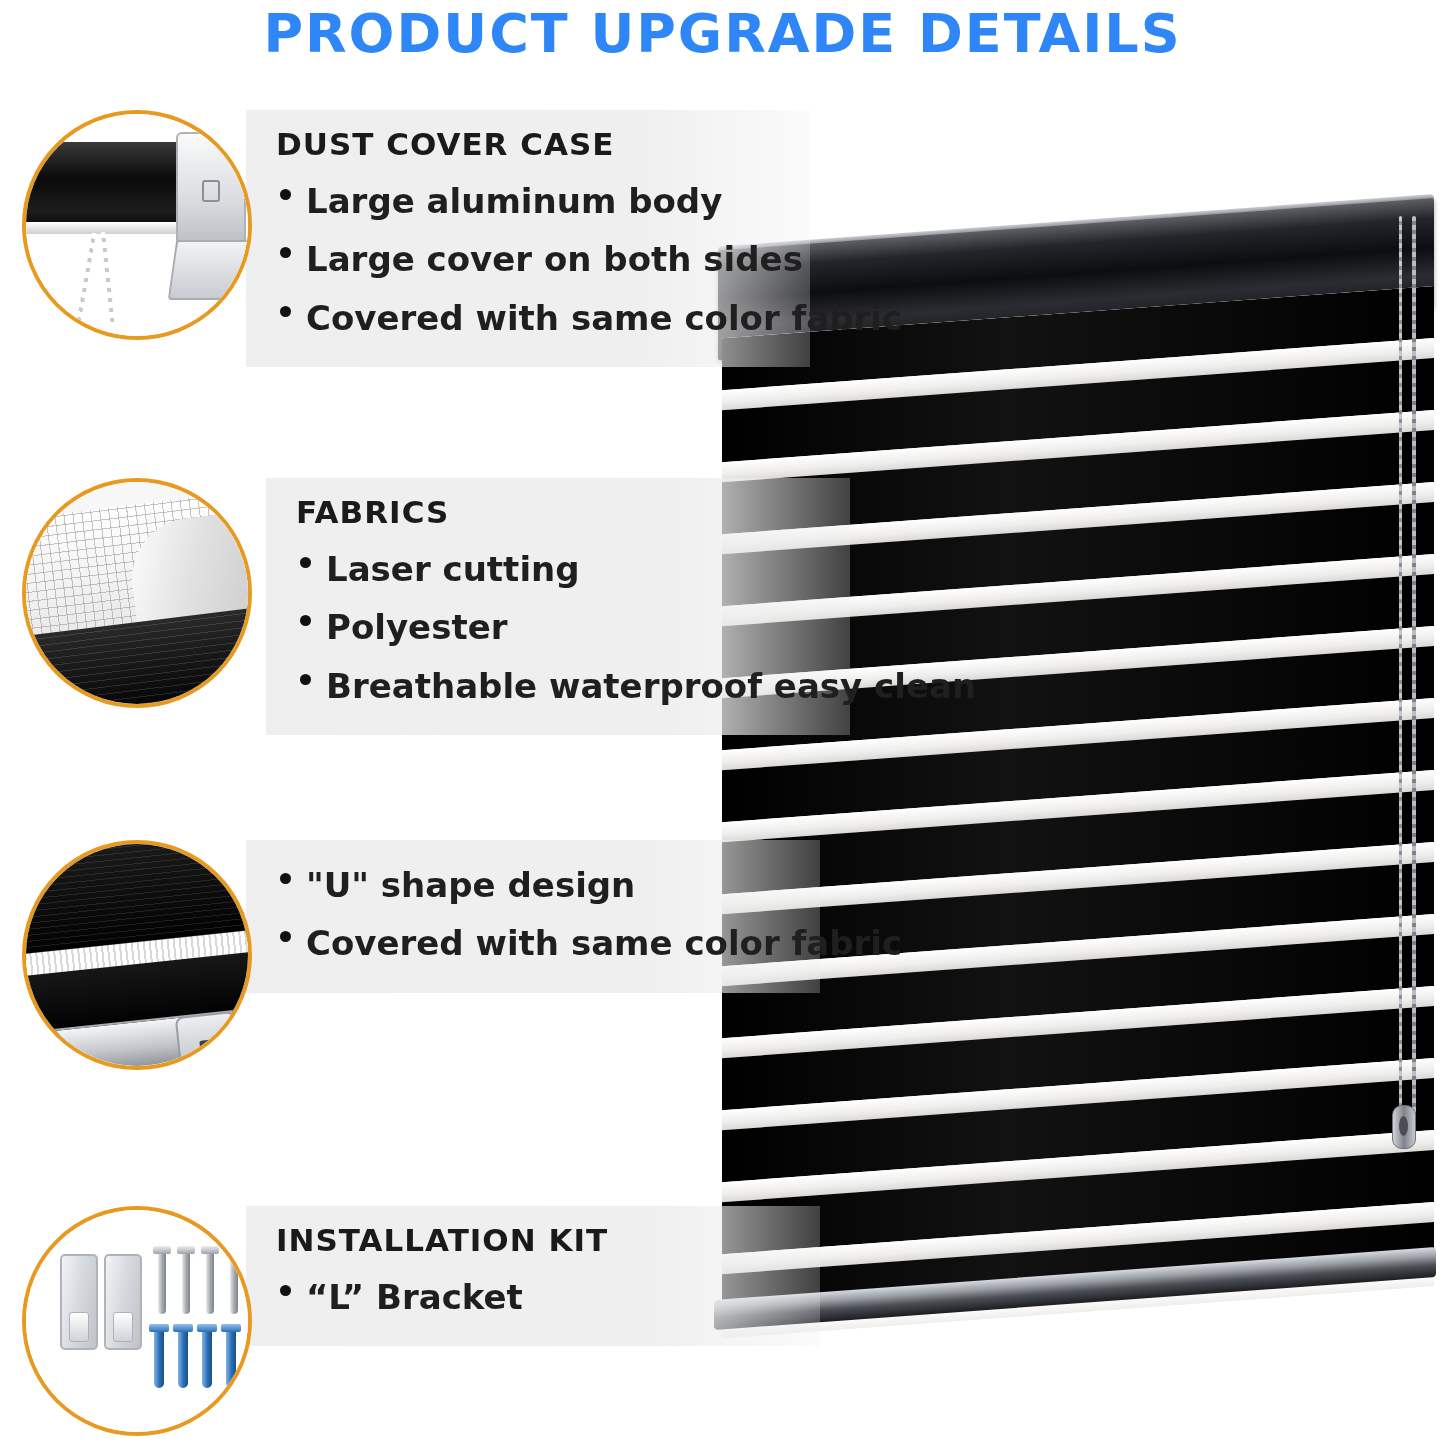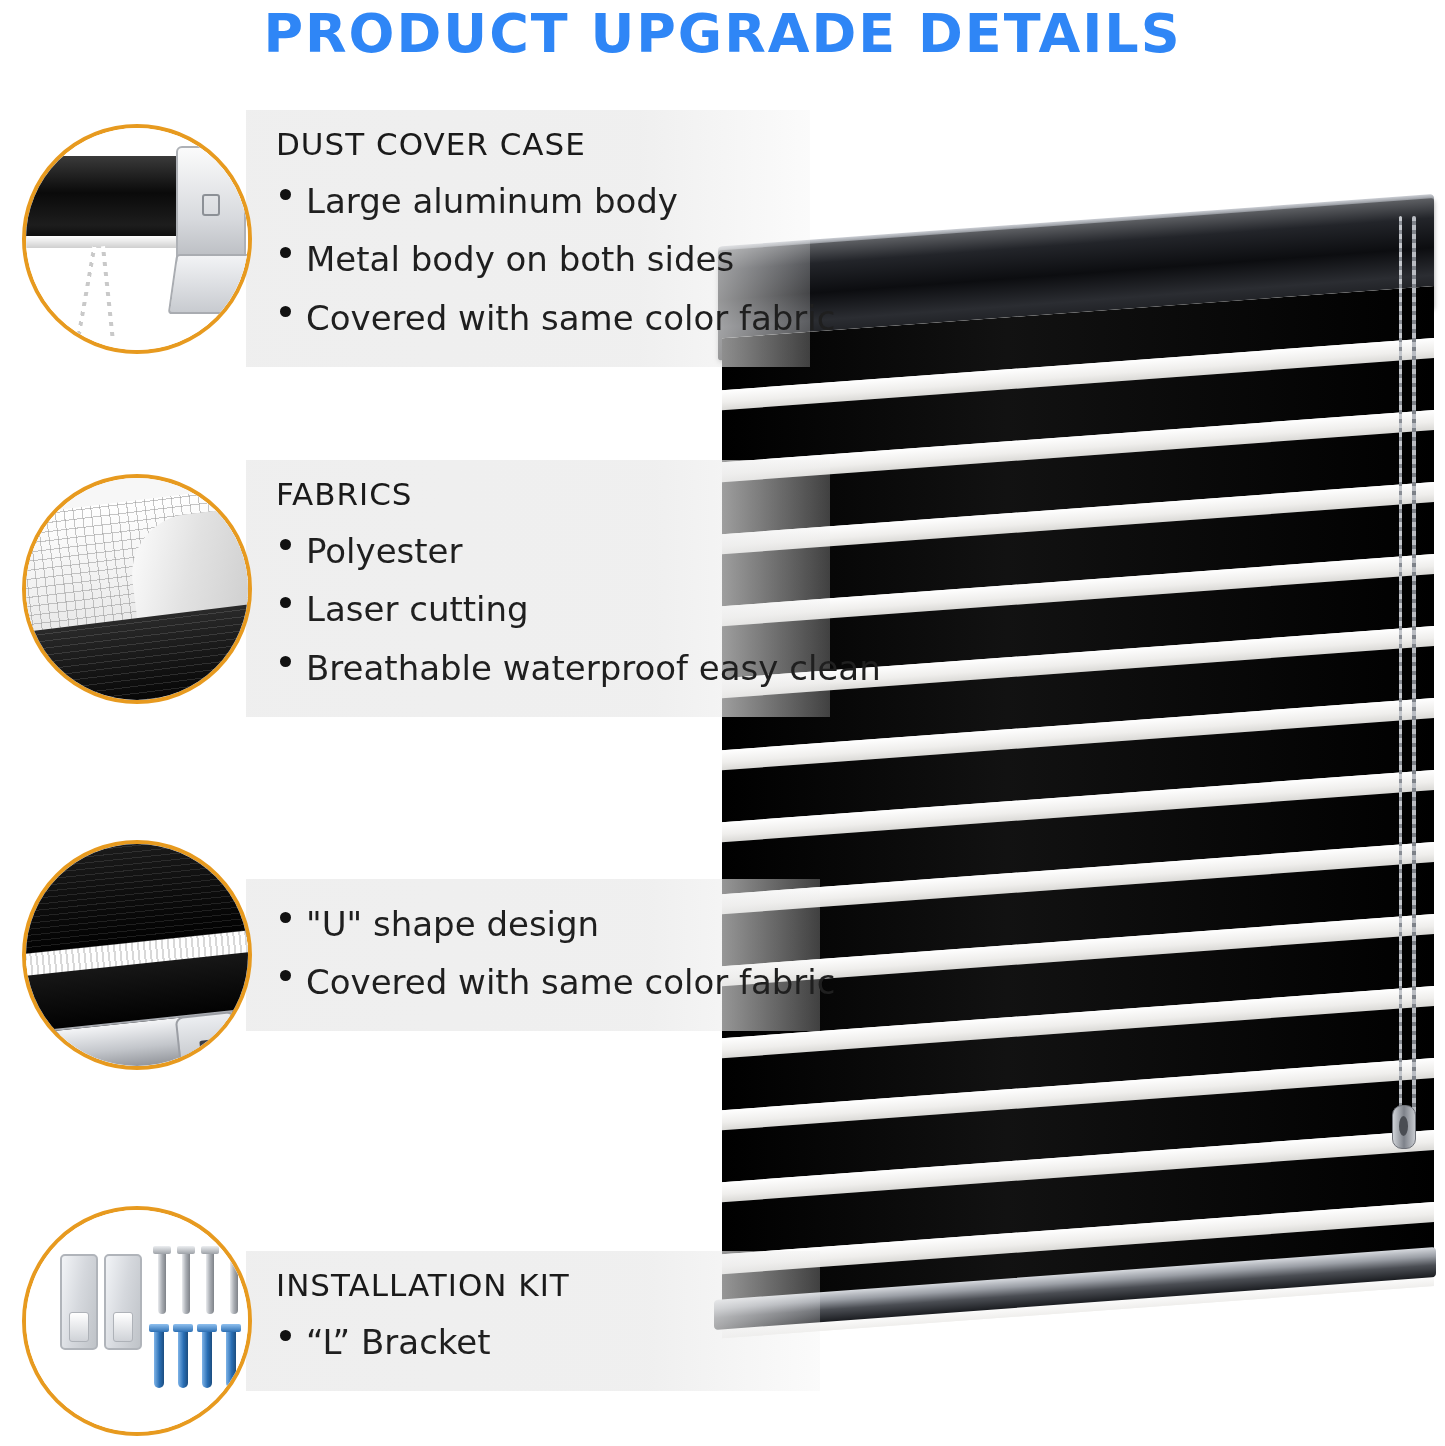--- a/index.html
+++ b/index.html
@@ -131,21 +131,22 @@
     width: 9px;
     height: 20px;
     border-radius: 50%;
     background: #4a4d53;
   }
 
   
   .feature {
     position: absolute;
     display: flex;
-    align-items: center;
+    align-items: flex-start;
+    font-weight: bold;
   }
   .feature-text {
     background: linear-gradient(90deg, rgba(238,238,238,0.96) 0%, rgba(238,238,238,0.92) 70%, rgba(238,238,238,0.25) 100%);
     padding: 16px 34px 20px 30px;
     min-height: 40px;
   }
   .feature-title {
     font-size: 31px;
     letter-spacing: 1px;
     color: #1a1a1a;
@@ -386,38 +387,38 @@
     <div class="c1-roll-line"></div>
     <div class="c1-chain"></div>
     <div class="c1-chain b"></div>
     <div class="c1-cap"></div>
     <div class="c1-bracket"></div>
   </div>
   <div class="feature-text" style="width:500px">
     <div class="feature-title">DUST COVER CASE</div>
     <ul class="bullets">
       <li>Large aluminum body</li>
-      <li>Metal body on both sides</li>
+      <li>Large cover on both sides</li>
       <li>Covered with same color fabric</li>
     </ul>
   </div>
 </div>
 
-<div class="feature" style="left:22px; top:460px;">
+<div class="feature" style="left:22px; top:478px;gap:20px;">
   <div class="circle">
     <div class="c2-bg"></div>
     <div class="c2-mesh"></div>
     <div class="c2-fold"></div>
     <div class="c2-black"></div>
   </div>
   <div class="feature-text" style="width:520px">
     <div class="feature-title">FABRICS</div>
     <ul class="bullets">
+      <li>Laser cutting</li>
       <li>Polyester</li>
-      <li>Laser cutting</li>
       <li>Breathable waterproof easy clean</li>
     </ul>
   </div>
 </div>
 
 <div class="feature" style="left:22px; top:840px;">
   <div class="circle">
     <div class="c3-bg"></div>
     <div class="c3-fabric"></div>
     <div class="c3-sheer"></div>

